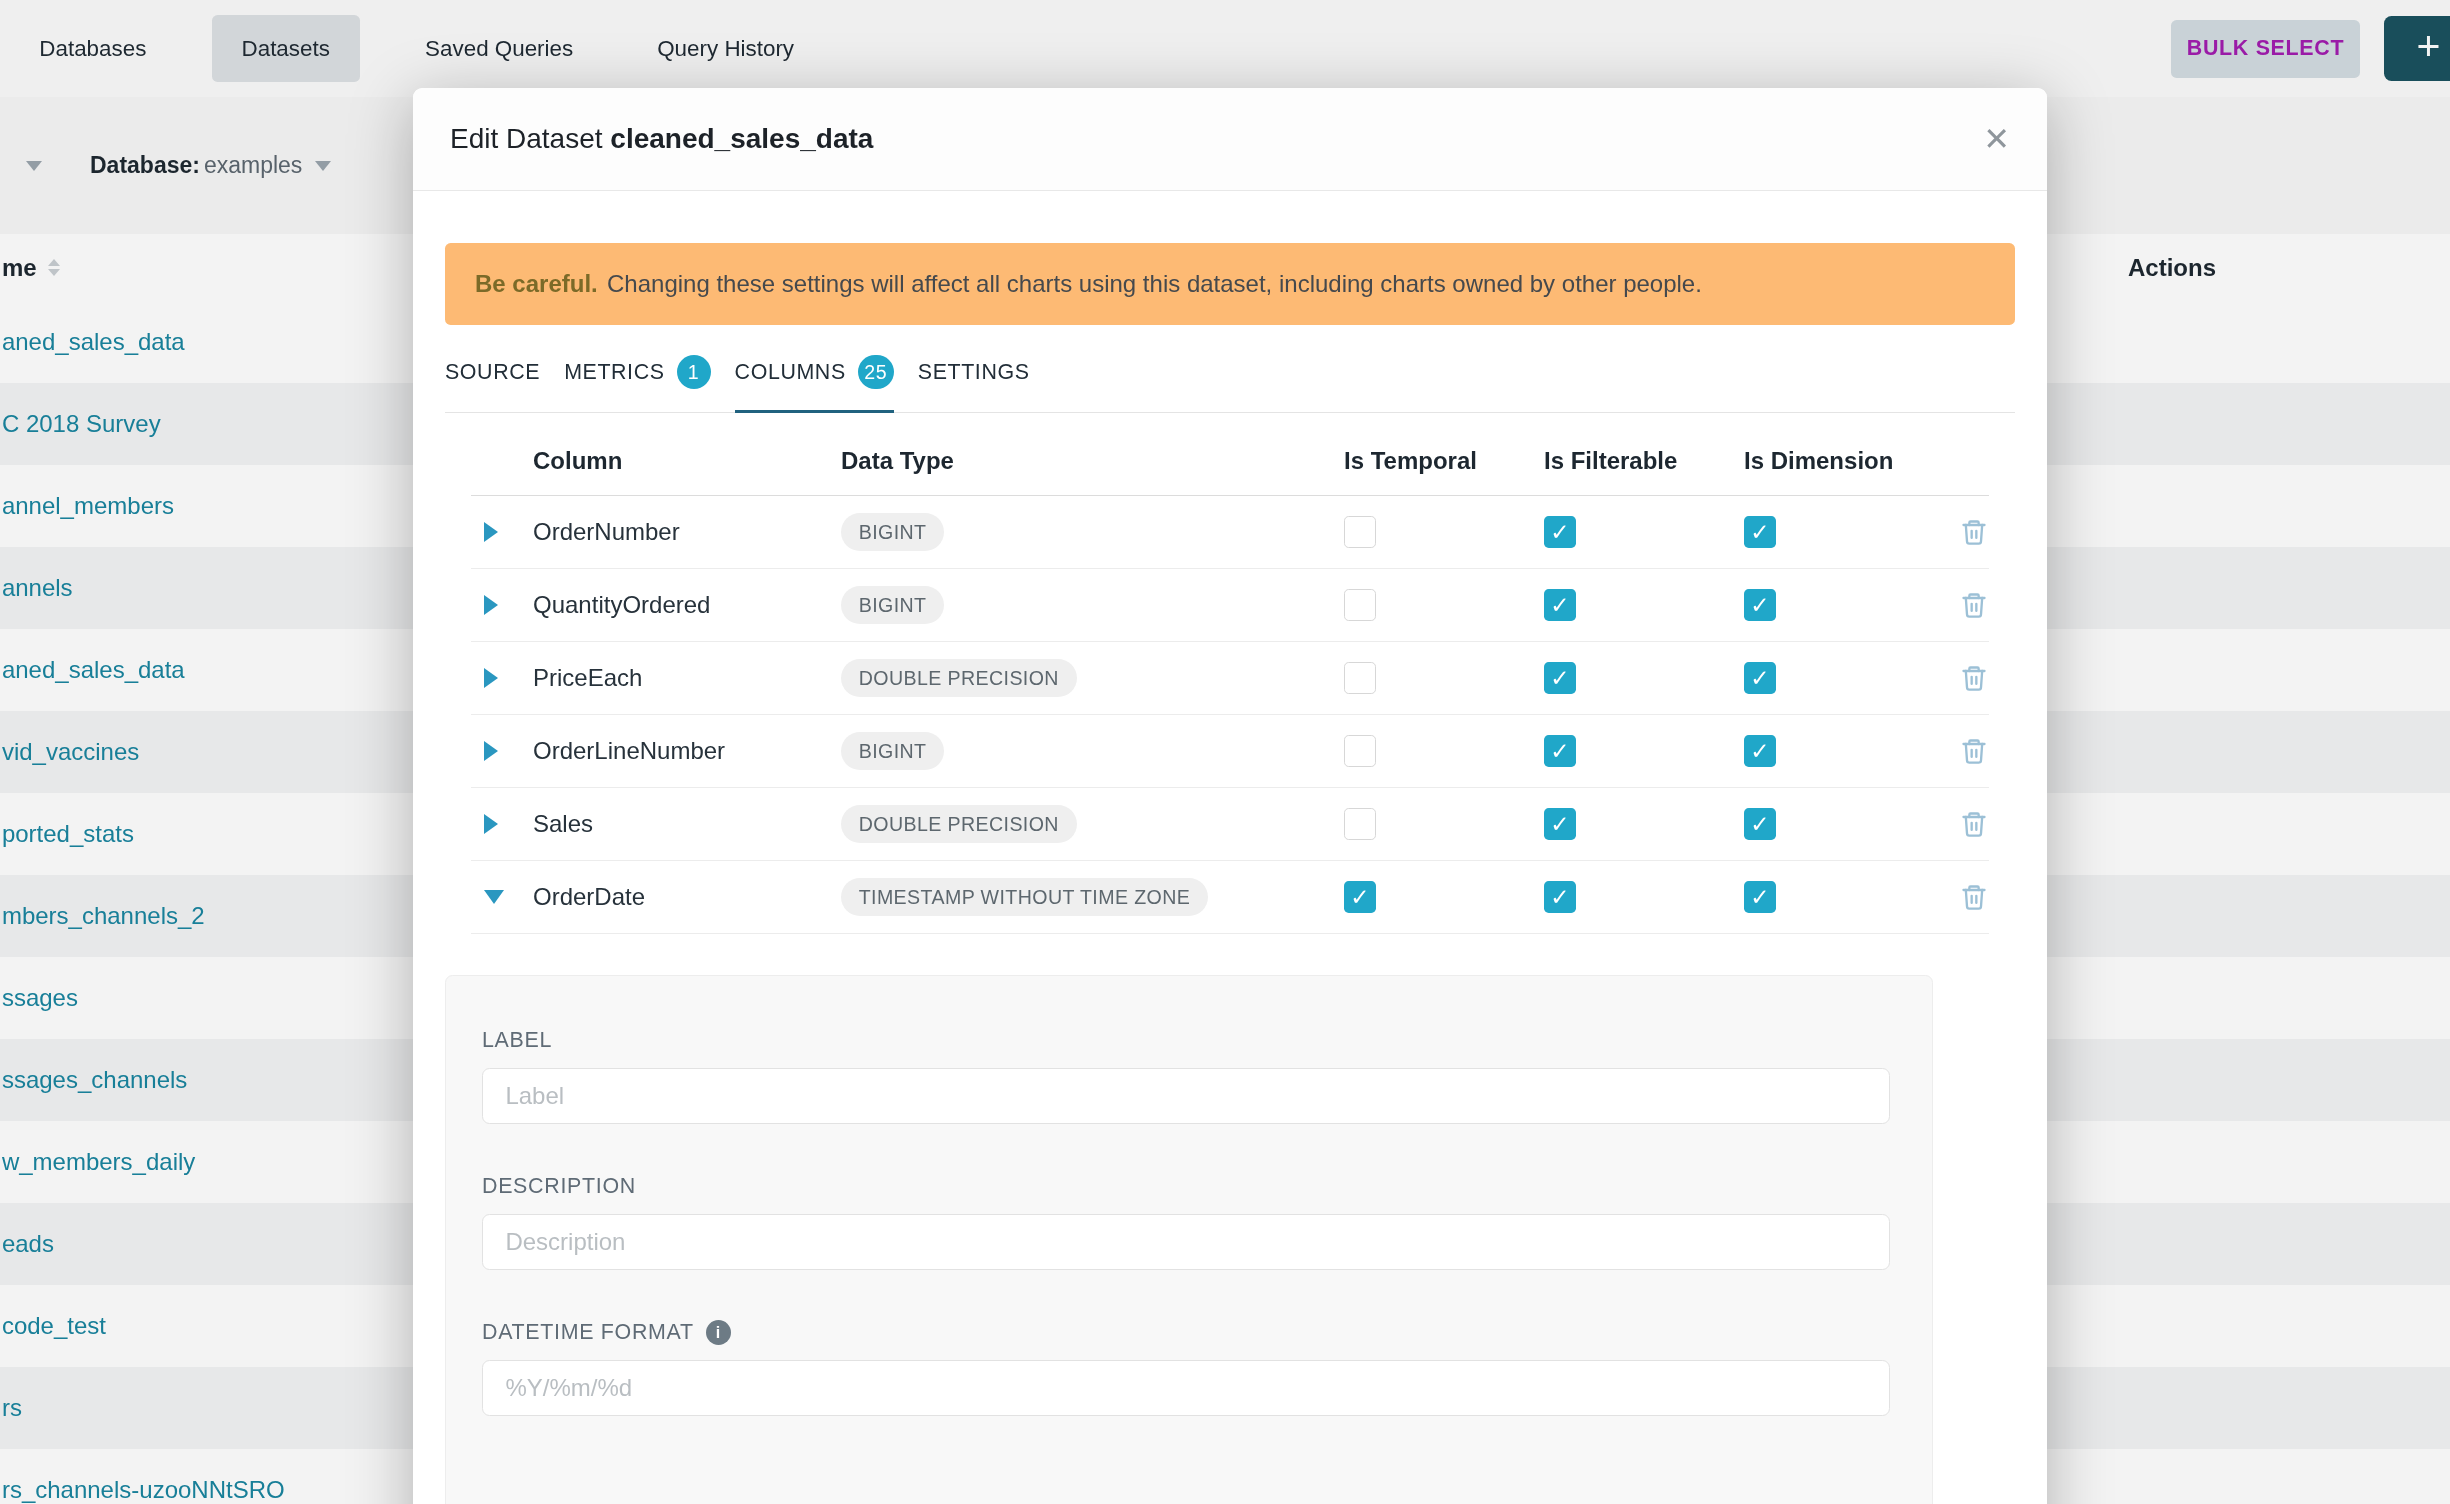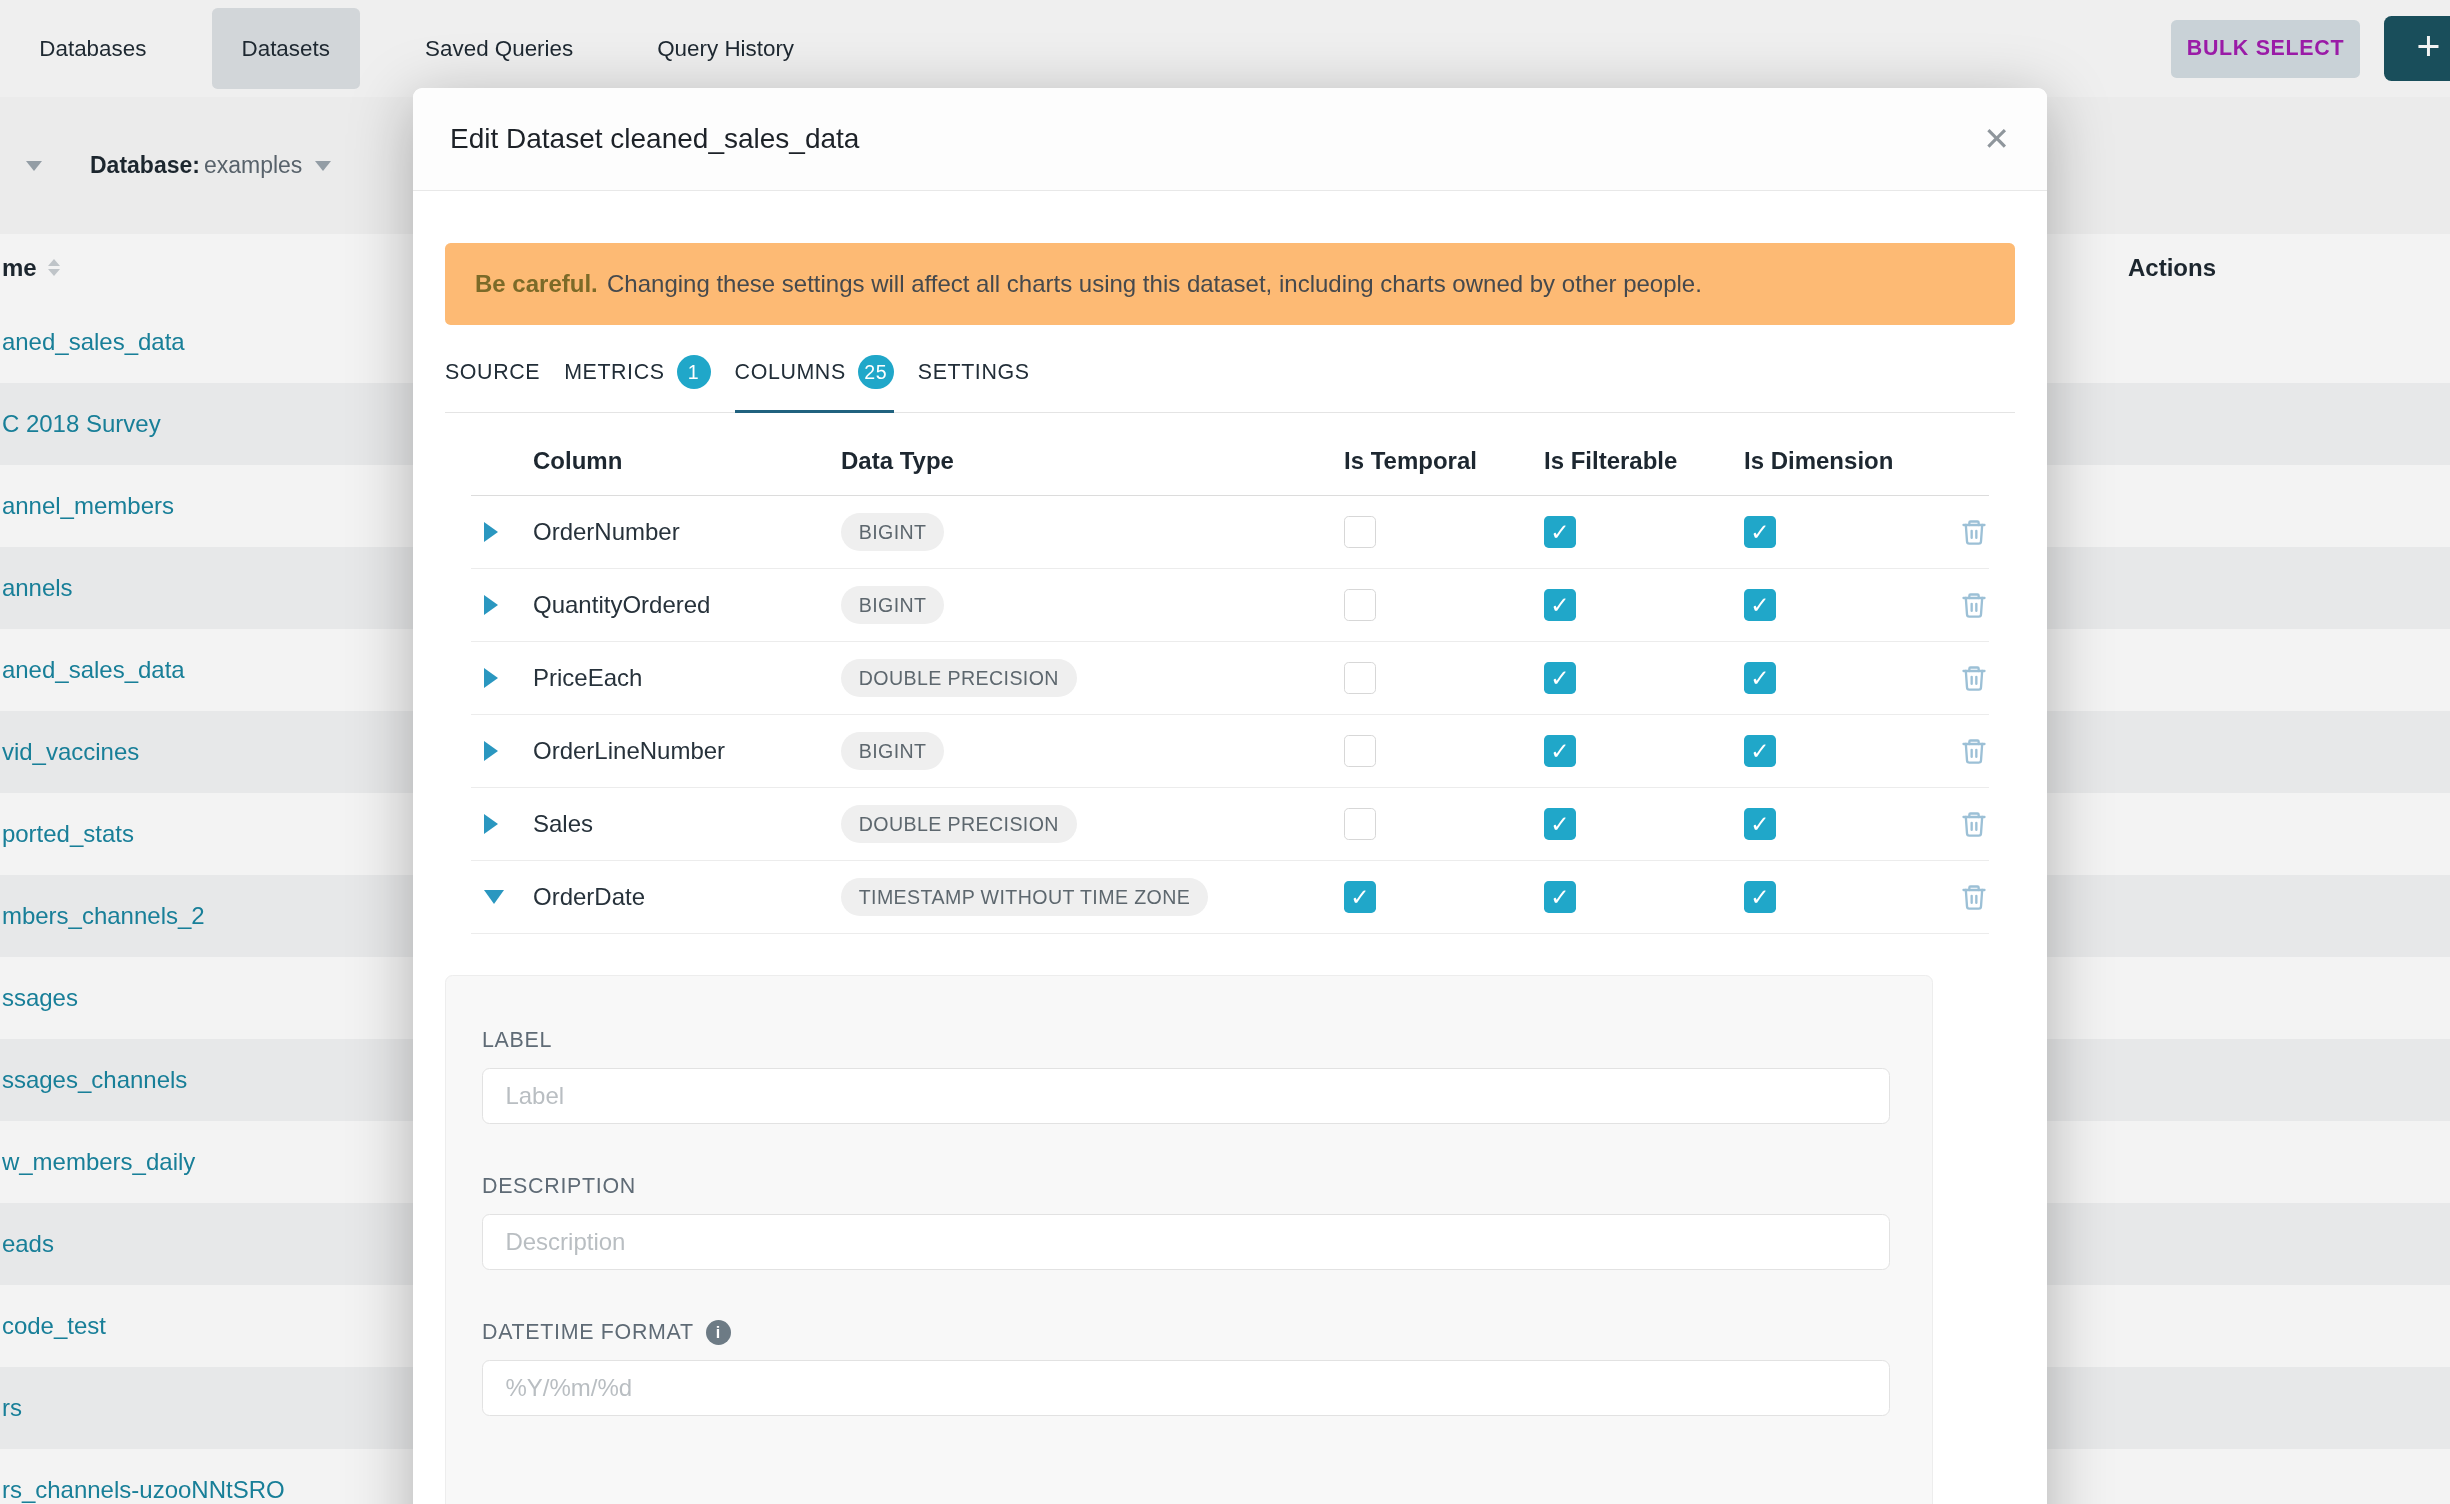--- a/index.html
+++ b/index.html
@@ -7,21 +7,21 @@
   body {
     width:2450px; height:1505px; overflow:hidden; position:relative;
     font-family:"Liberation Sans","DejaVu Sans",sans-serif;
     background:#f7f7f7; color:#1d2730;
   }
 
   
   .nav { position:absolute; top:0; left:0; right:0; height:97px; background:#fbfbfb; display:flex; align-items:center; z-index:1; }
   .nav-tabs { display:flex; align-items:center; height:100%; padding-left:9.3px;gap:24px; }
   .nav-tab { padding:0 30px; height:100%; display:flex; align-items:center; font-size:22.4px; color:#1f2a33; cursor:pointer; white-space:nowrap; }
-  .nav-tab.active { background:#dde1e4; border-radius:5.6px; height:81px; margin:0 11.2px; }
+  .nav-tab.active { background:#dde1e4; border-radius:5.6px; height:67px; margin:0 11.2px; }
   .bulk { position:absolute; right:90px; top:19.6px; width:189px; height:58px; background:#d3dde2; color:#a21caf; border:none; border-radius:5.6px;
           font-size:21.4px; font-weight:700; letter-spacing:0.7px; font-family:inherit; cursor:pointer; }
   .plus { position:absolute; right:-22.4px; top:16px; width:88px; height:65px; background:#1a525f; color:#fff; border:none; border-radius:7.5px;
           font-size:41px; line-height:1; cursor:pointer; font-family:inherit; padding-bottom:5.6px; }
 
   
   .toolbar { position:absolute; top:97px; left:0; height:137px; display:flex; align-items:center; }
   .tcaret { width:0; height:0; border-left:8.4px solid transparent; border-right:8.4px solid transparent; border-top:10.3px solid #9aa5ad; }
   .tcaret.first { margin-left:26px; }
   .db-label { margin-left:48px; font-weight:700; font-size:23px; color:#1d2730; }
@@ -40,21 +40,21 @@
   .bg-row.alt { background:#f3f4f5; }
   .ds-link { margin-left:1.9px; color:#1985a0; font-size:24px; cursor:pointer; white-space:nowrap; }
 
   
   .backdrop { position:absolute; inset:0; background:rgba(20,20,20,.05); z-index:2; }
   .modal { position:absolute; left:413px; top:88px; width:1634px; height:1529px; background:#fff;
            border-radius:9.3px 9.3px 0 0; box-shadow:0 13px 65px rgba(0,0,0,.28); z-index:3; overflow:hidden; }
   .mhead { height:103px; background:#fdfdfd; border-bottom:0.9px solid #e8e8e8; border-radius:9.3px 9.3px 0 0;
            display:flex; align-items:center; padding:0 37px; }
   .mtitle { font-size:28px; color:#1d2228; }
-  .mtitle b { font-weight:400; }
+  .mtitle b { font-weight:700; }
   .mclose { margin-left:auto; font-size:32px; color:#8f969c; cursor:pointer; line-height:1; }
 
   .mbody { padding:52px 32px 0; }
   .warning { background:#fdba74; border-radius:5.6px; padding:0 30px; height:82px; display:flex; align-items:center; font-size:24px; color:#45494d; }
   .warning b { color:#7b6a28; font-weight:700; margin-right:9.3px; }
 
   .mtabs { display:flex; gap:24px; margin-top:30px; border-bottom:0.9px solid #e4e4e4; }
   .mtab { display:flex; align-items:center; gap:12px; padding-bottom:20.5px; font-size:21.4px; letter-spacing:0.6px; color:#222e38;
           cursor:pointer; border-bottom:3.7px solid transparent; margin-bottom:-0.9px; white-space:nowrap; }
   .mtab.active { border-bottom-color:#20627f; }

